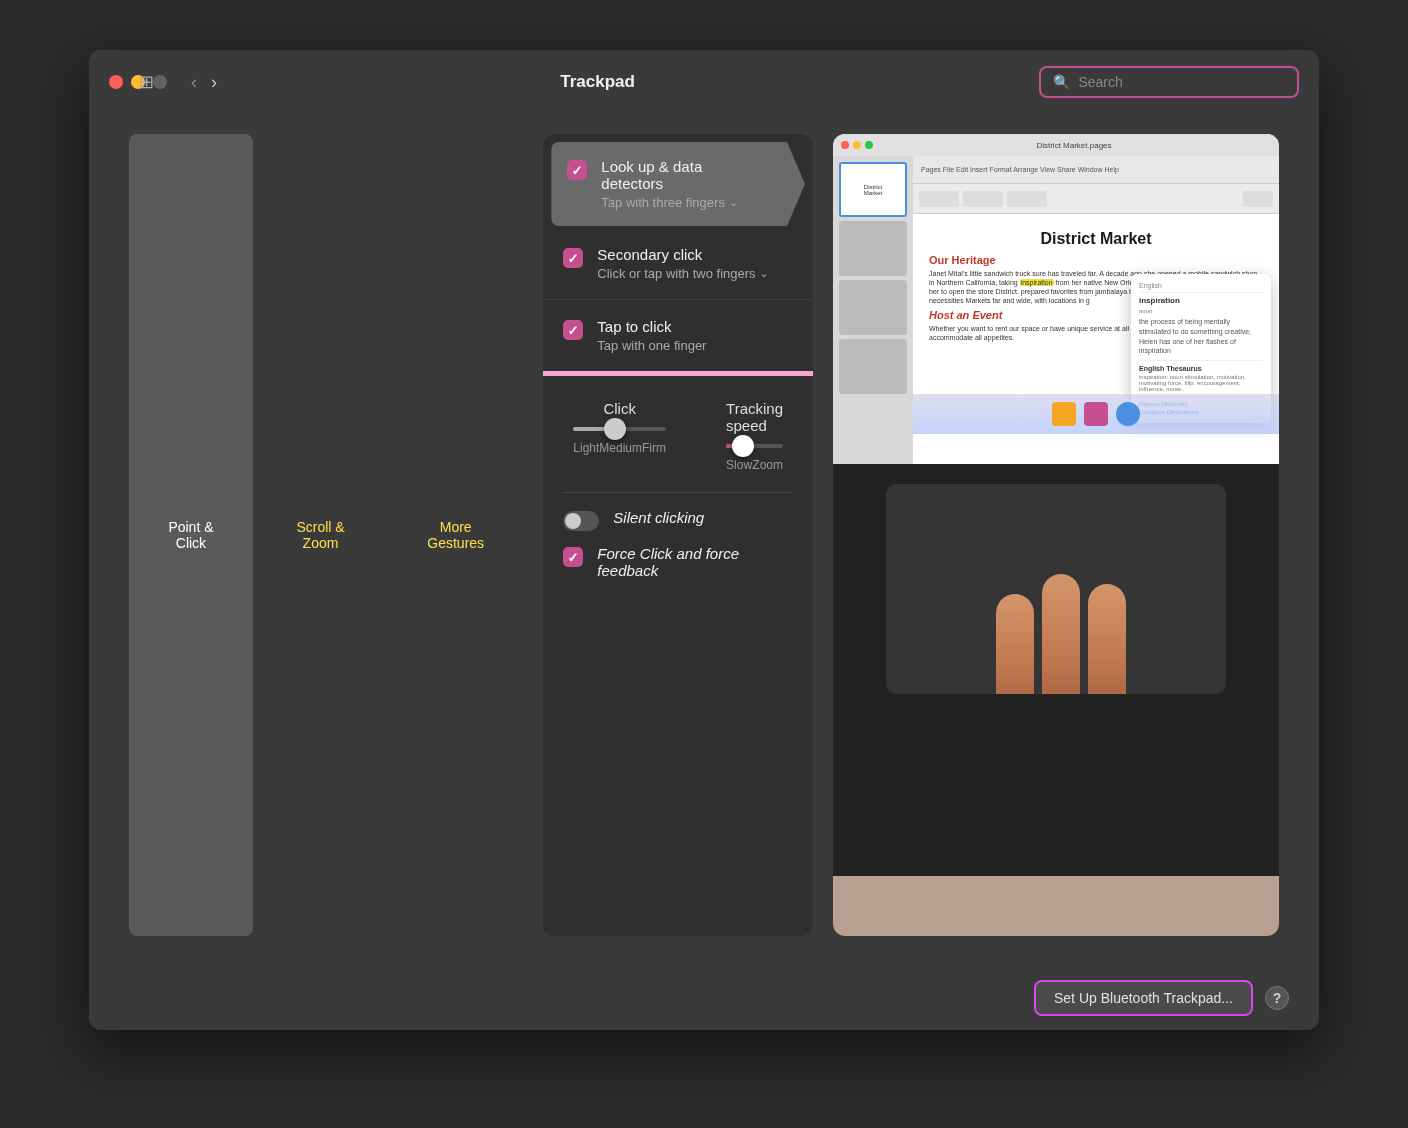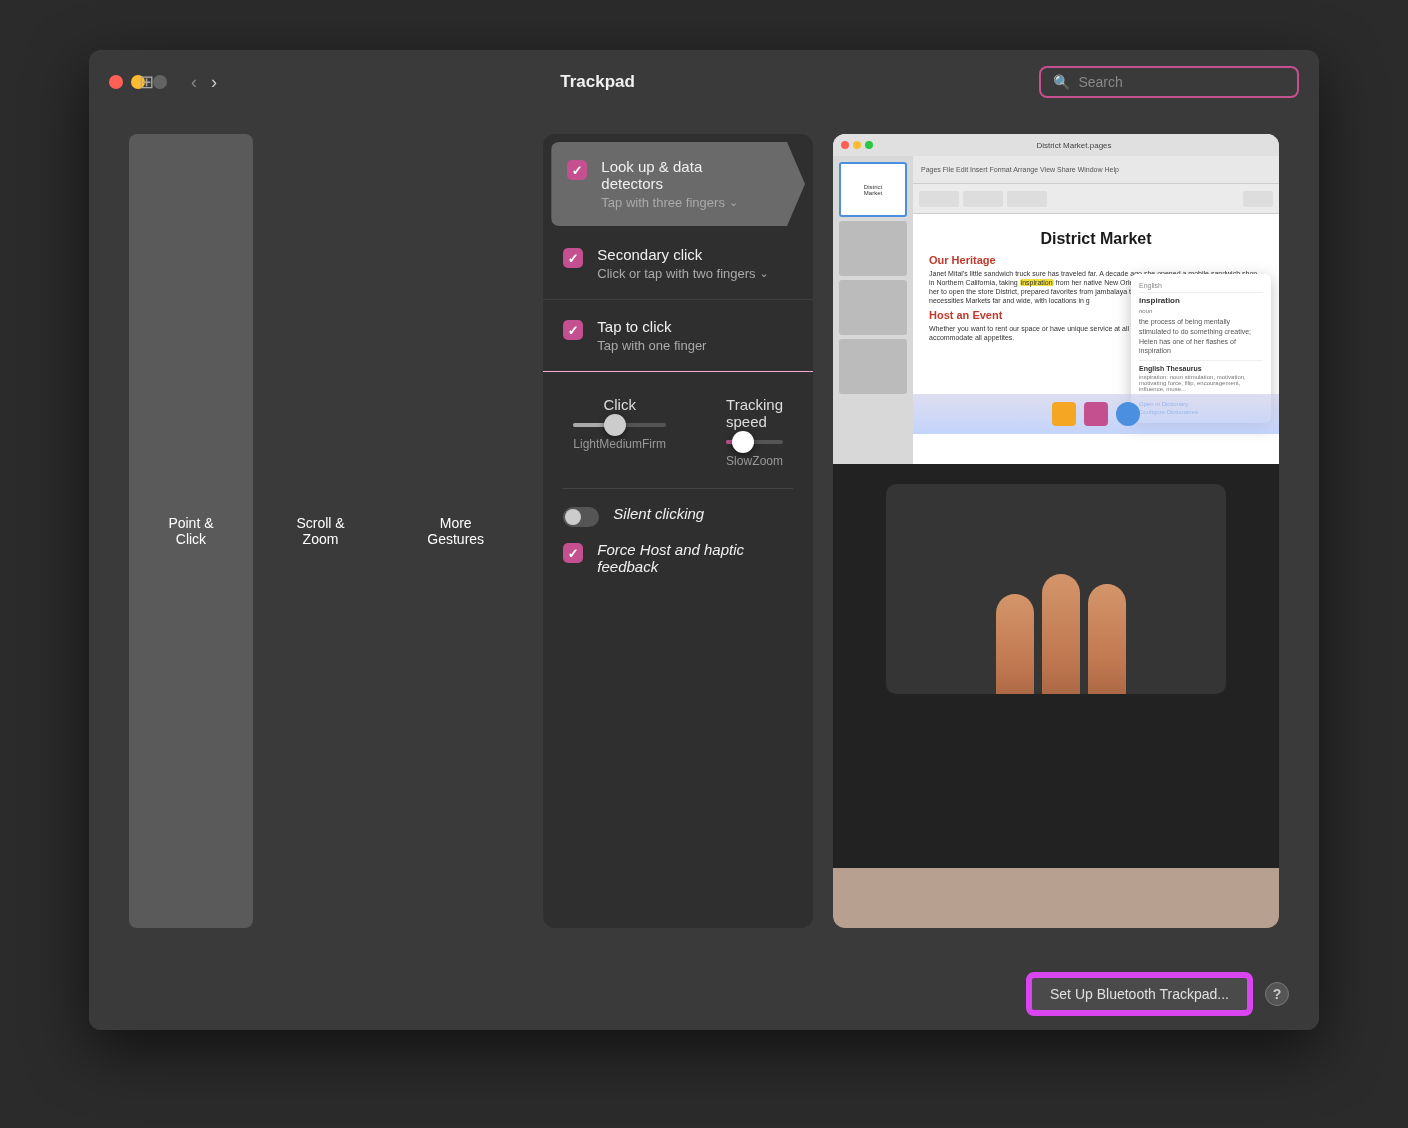--- a/index.html
+++ b/index.html
@@ -126,21 +126,21 @@
       justify-content: center;
       gap: 2px;
     }
 
     .tab {
       padding: 8px 28px;
       border-radius: 8px;
       font-size: 14px;
       font-weight: 500;
       cursor: pointer;
-      color: #ffffff;
+      color: #fde047;
       background: transparent;
       border: none;
       transition: background 0.15s;
     }
 
     .tab.active {
       background: #5a5a5a;
       color: #ffffff;
     }
 
@@ -547,21 +547,21 @@
       display: flex;
       justify-content: flex-end;
       align-items: center;
       padding: 14px 30px;
       gap: 12px;
       background: #3a3a3a;
     }
 
     .btn-bluetooth {
       background: #4a4a4a;
-      border: 6px solid #d946ef;
+      border: 2px solid #d946ef;
       border-radius: 8px;
       color: #e0e0e0;
       font-size: 14px;
       padding: 8px 18px;
       cursor: pointer;
     }
 
     .btn-help {
       width: 24px;
       height: 24px;
@@ -652,21 +652,21 @@
         <div class="setting-item" style="padding:18px 20px; border-bottom: none;">
           <div class="checkbox">
             <span class="checkbox-check">✓</span>
           </div>
           <div class="setting-text">
             <span class="setting-label">Tap to click</span>
             <span class="setting-sublabel">Tap with one finger</span>
           </div>
         </div>
 
-        <div class="sliders-section" style="border-top:1px solid #f9a8d4;">
+        <div class="sliders-section" style="border-top:5px solid #f9a8d4;">
 
           <div class="slider-group">
             <span class="slider-title">Click</span>
             <div class="slider-track-container">
               <div class="slider-track">
                 <div class="slider-fill-click"></div>
                 <div class="slider-thumb slider-thumb-click"></div>
               </div>
             </div>
             <div class="slider-labels">
@@ -702,21 +702,21 @@
             <div class="toggle-text">
               <span class="toggle-label">Silent clicking</span>
             </div>
           </div>
 
           <div class="toggle-item">
             <div class="checkbox" style="margin-top:2px;">
               <span class="checkbox-check">✓</span>
             </div>
             <div class="toggle-text">
-              <span class="toggle-label">Force Host and haptic feedback</span>
+              <span class="toggle-label">Force Click and force feedback</span>
             </div>
           </div>
         </div>
       </div>
 
       <div class="preview-panel">
 
         <div class="preview-screenshot">
           <div class="mac-screenshot">
             <div class="mac-topbar">
@@ -744,21 +744,21 @@
                   <div style="width:40px;height:16px;background:#ddd;border-radius:2px;"></div>
                   <div style="width:40px;height:16px;background:#ddd;border-radius:2px;"></div>
                   <div style="width:30px;height:16px;background:#ddd;border-radius:2px;margin-left:auto;"></div>
                 </div>
                 <div class="mac-main-doc">
                   <div class="doc-title">District Market</div>
                   <div class="doc-section-title">Our Heritage</div>
                   <div class="doc-text">
                     Janet Mital's little sandwich truck sure has traveled far. A decade ago she opened a mobile sandwich shop in Northern California, taking <span class="doc-highlight">inspiration</span> from her native New Orleans and the bright flavors of success led her to open the store District, prepared favorites from jambalaya to grits unique beverages, and pantry necessities Markets far and wide, with locations in g
                   </div>
-                  <div class="doc-section-title" style="margin-top:4px;">Host an Event</div>
+                  <div class="doc-section-title" style="margin-top:4px;font-style:italic;">Host an Event</div>
                   <div class="doc-text">Whether you want to rent our space or have unique service at all four locations Brooklyn, London. can accommodate all appetites.</div>
                   <div class="lookup-popup">
                     <div style="font-size:7px;color:#888;border-bottom:1px solid #eee;padding-bottom:3px;margin-bottom:3px;">English</div>
                     <div class="lookup-word">inspiration</div>
                     <div style="font-size:6px;color:#777;margin-bottom:3px;font-style:italic;">noun</div>
                     <div class="lookup-def">the process of being mentally stimulated to do something creative; Helen has one of her flashes of inspiration</div>
                     <div style="height:1px;background:#eee;margin:4px 0;"></div>
                     <div style="font-size:7px;font-weight:600;color:#333;margin-bottom:2px;">English Thesaurus</div>
                     <div style="font-size:6px;color:#777;">inspiration: noun stimulation, motivation, motivating force, filip, encouragement, influence, muse...</div>
                     <div style="height:1px;background:#eee;margin:4px 0;"></div>

